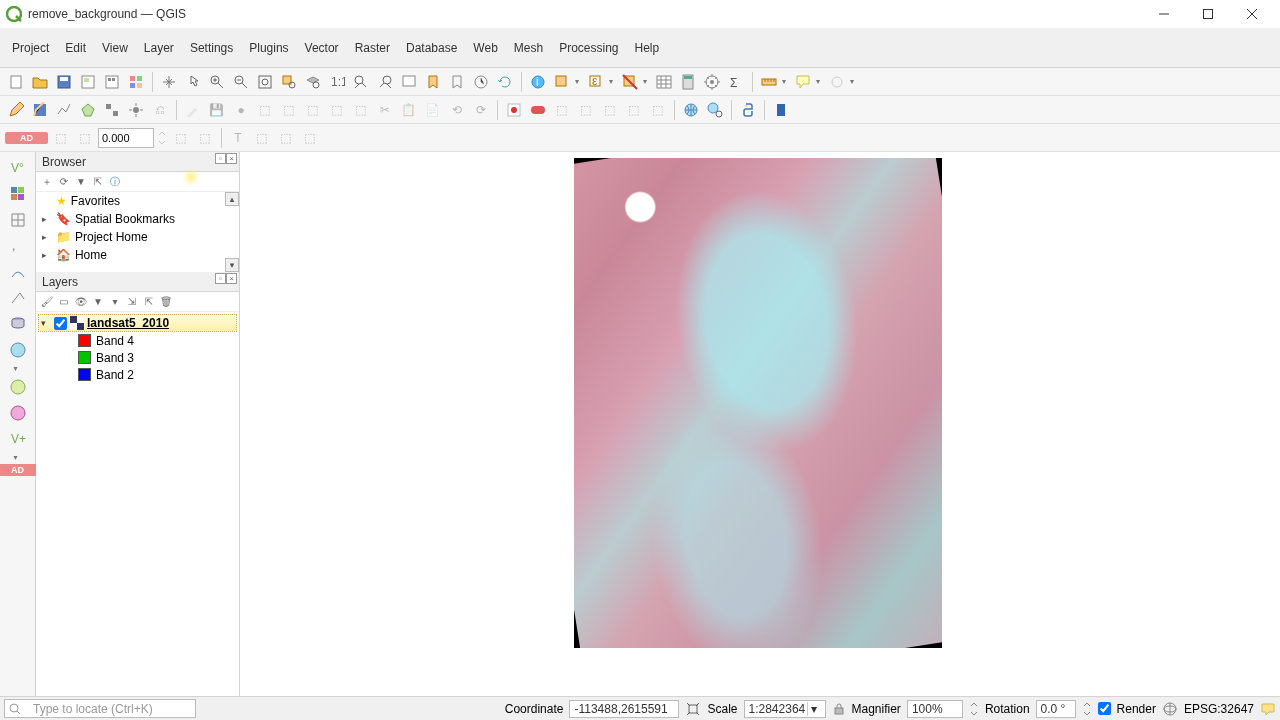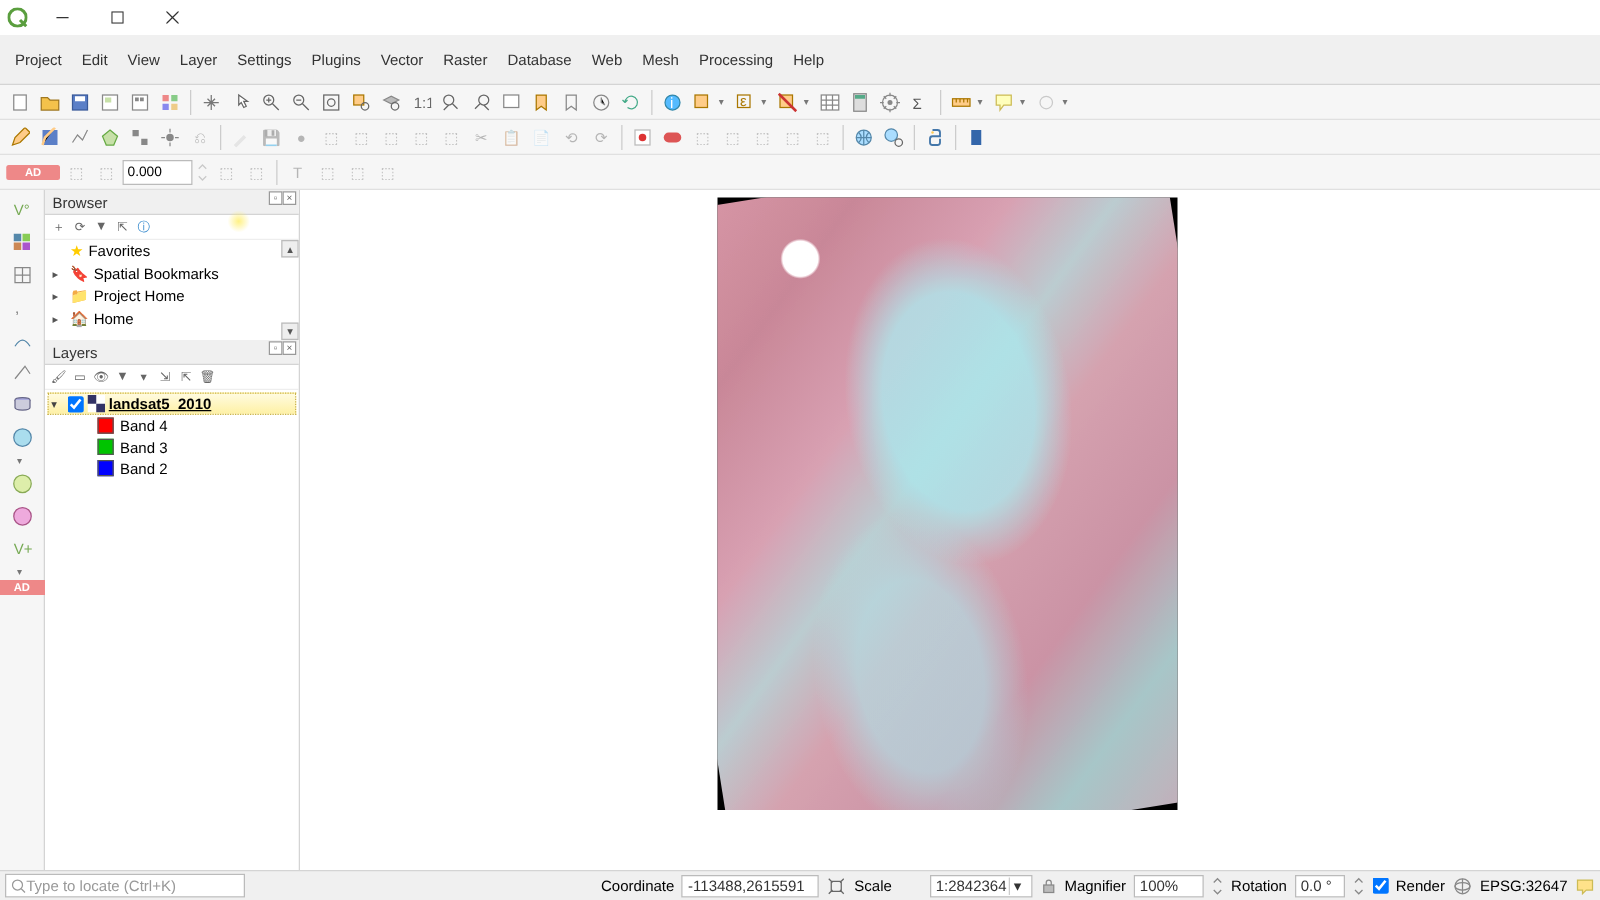--- a/index.html
+++ b/index.html
@@ -53,38 +53,39 @@
   background:
    radial-gradient(circle at 30% 10%, rgba(255,255,255,0.95) 0 14px, transparent 16px),
    radial-gradient(ellipse at 55% 35%, rgba(170,225,230,0.8) 0 60px, transparent 90px),
    radial-gradient(ellipse at 40% 75%, rgba(170,225,230,0.6) 0 50px, transparent 85px),
    linear-gradient(135deg, #d89aa8 0%, #c58797 20%, #d49fb0 35%, #b8c8cc 45%, #d1a0ad 55%, #c792a3 70%, #a5c3c5 82%, #cfa0af 100%);
   filter: contrast(1.05);
 }
 .cursor-highlight { position: absolute; left: 182px; top: 168px; width: 18px; height: 18px; border-radius: 50%; background: radial-gradient(rgba(255,235,80,0.7), rgba(255,235,80,0) 70%); }
 
 .statusbar { position: absolute; bottom: 0; left: 0; right: 0; height: 24px; background: #f0f0f0; border-top: 1px solid #d4d4d4; display: flex; align-items: center; padding: 0 4px; gap: 6px; font-size: 11px; color: #333; }
-.statusbar .locator { width: 192px; height: 19px; border: 1px solid #bbb; background: #fff; display: flex; align-items: center; padding: 0 4px; gap: 0; color: #888; }
+.statusbar .locator { width: 192px; height: 19px; border: 1px solid #bbb; background: #fff; display: flex; align-items: center; padding: 0 4px; gap: 12px; color: #888; }
 .statusbar .field { height: 18px; border: 1px solid #bbb; background: #fff; padding: 0 4px; display: flex; align-items: center; }
 .statusbar .lbl { color: #000000; }
 .statusbar .spacer { flex: 1; }
 .statusbar .drop { width: 14px; text-align: center; border-left: 1px solid #ccc; }
 
 svg { display: block; }
 </style>
 </head>
 <body>
 
 <div class="titlebar">
   <span class="logo">
     <svg viewBox="0 0 16 16">
         <circle cx="8" cy="8" r="7" fill="none" stroke="#5a9e3e" stroke-width="2.5"></circle>
         <path d="M10 10 L15 15" stroke="#5a9e3e" stroke-width="2.5"></path>
       </svg>
   </span>
+  <span class="title">remove_background — QGIS</span>
   <div class="wbtn">
       <svg width="10" height="10">
         <path d="M0 5 H10" stroke="#333"></path>
       </svg>
     </div>
   <div class="wbtn">
       <svg width="10" height="10">
         <rect x="0.5" y="0.5" width="9" height="9" fill="none" stroke="#333"></rect>
       </svg>
     </div>
@@ -598,21 +599,21 @@
   <span class="lbl">Coordinate</span>
   <div class="field" style="width:110px;">
       <span>-113488,2615591</span>
     </div>
   <span>
       <svg width="16" height="16">
         <path d="M4 4h8v8H4zM2 2l3 3M14 2l-3 3M2 14l3-3M14 14l-3-3" stroke="#666" fill="none"></path>
       </svg>
     </span>
   <span class="lbl">Scale</span>
-  <div class="field" style="width:82px;margin-left:24px;">
+  <div class="field" style="width:82px;">
       <span style="flex:1;">1:2842364</span>
       <span class="drop">▾</span>
     </div>
   <span>
       <svg width="14" height="14">
         <rect x="3" y="6" width="8" height="6" fill="#bbb" stroke="#888"></rect>
         <path d="M5 6V4a2 2 0 0 1 4 0v2" fill="none" stroke="#888"></path>
       </svg>
     </span>
   <span class="lbl">Magnifier</span>

